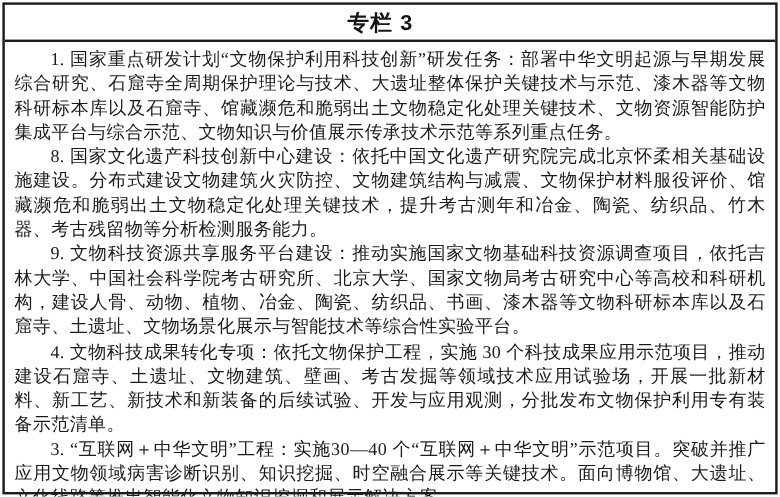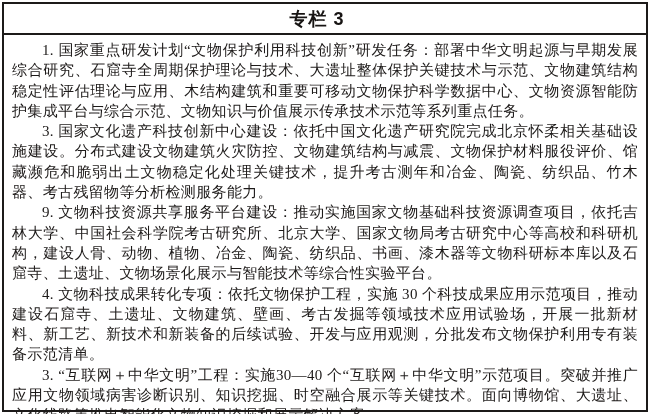--- a/index.html
+++ b/index.html
@@ -61,21 +61,21 @@
 <body>
 
 <div class="page">
   <div class="panel">
 
     <div class="title-bar">
       <span class="title-prefix">专栏 3</span>
     </div>
 
     <div class="panel-body">
-      <p><span class="lead">1. 国家重点研发计划“文物保护利用科技创新”研发任务：</span><span>部署中华文明起源与早期发展综合研究、石窟寺全周期保护理论与技术、大遗址整体保护关键技术与示范、文物建筑结构稳定性评估理论与应用、木结构建筑和重要可移动文物保护科学数据中心、文物资源智能防护集成平台与综合示范、文物知识与价值展示传承技术示范等系列重点任务。</span></p>
-      <p><span class="lead">3. 国家文化遗产科技创新中心建设：</span><span>依托中国文化遗产研究院完成北京怀柔相关基础设施建设。分布式建设文物建筑火灾防控、文物建筑结构与减震、文物保护材料服役评价、馆藏濒危和脆弱出土文物稳定化处理关键技术，提升考古测年和冶金、陶瓷、纺织品、竹木器、考古残留物等分析检测服务能力。</span></p>
+      <p><span class="lead">1. 国家重点研发计划“文物保护利用科技创新”研发任务：</span><span>部署中华文明起源与早期发展综合研究、石窟寺全周期保护理论与技术、大遗址整体保护关键技术与示范、漆木器等文物科研标本库以及石窟寺、馆藏濒危和脆弱出土文物稳定化处理关键技术、文物资源智能防护集成平台与综合示范、文物知识与价值展示传承技术示范等系列重点任务。</span></p>
+      <p><span class="lead">8. 国家文化遗产科技创新中心建设：</span><span>依托中国文化遗产研究院完成北京怀柔相关基础设施建设。分布式建设文物建筑火灾防控、文物建筑结构与减震、文物保护材料服役评价、馆藏濒危和脆弱出土文物稳定化处理关键技术，提升考古测年和冶金、陶瓷、纺织品、竹木器、考古残留物等分析检测服务能力。</span></p>
       <p><span class="lead">9. 文物科技资源共享服务平台建设：</span><span>推动实施国家文物基础科技资源调查项目，依托吉林大学、中国社会科学院考古研究所、北京大学、国家文物局考古研究中心等高校和科研机构，建设人骨、动物、植物、冶金、陶瓷、纺织品、书画、漆木器等文物科研标本库以及石窟寺、土遗址、文物场景化展示与智能技术等综合性实验平台。</span></p>
       <p><span class="lead">4. 文物科技成果转化专项：</span><span>依托文物保护工程，实施 30 个科技成果应用示范项目，推动建设石窟寺、土遗址、文物建筑、壁画、考古发掘等领域技术应用试验场，开展一批新材料、新工艺、新技术和新装备的后续试验、开发与应用观测，分批发布文物保护利用专有装备示范清单。</span></p>
       <p><span class="lead">3. “互联网＋中华文明”工程：</span><span>实施30—40 个“互联网＋中华文明”示范项目。突破并推广应用文物领域病害诊断识别、知识挖掘、时空融合展示等关键技术。面向博物馆、大遗址、文化线路等推出智能化文物知识挖掘和展示解决方案。</span></p>
     </div>
 
   </div>
 </div>
 
 </body></html>

